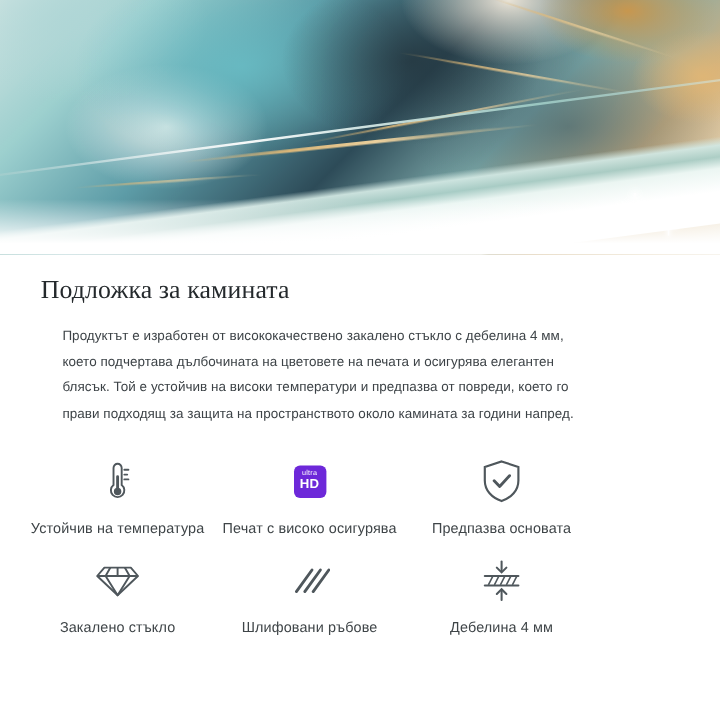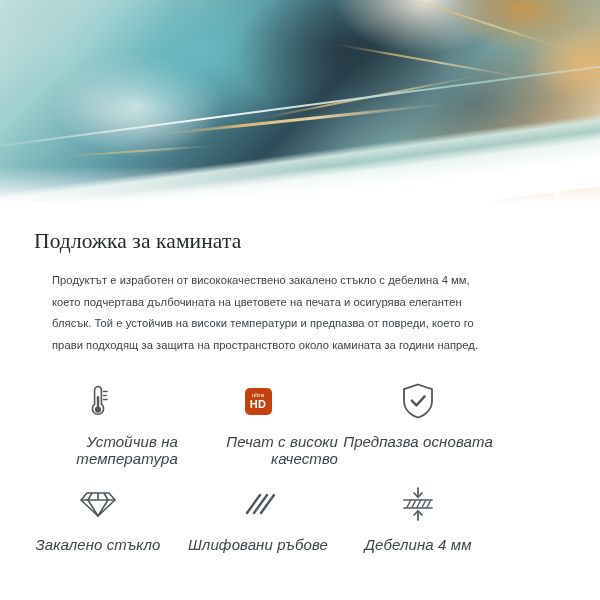--- a/index.html
+++ b/index.html
@@ -119,30 +119,29 @@
     flex-direction:column;
     align-items:center;
     justify-content:flex-start;
   }
   .feature-icon {
     width:46px; height:46px;
     display:flex; align-items:center; justify-content:center;
     margin-bottom:9px;
   }
   .feature-label {
-    font-size:15px;
+    font-size:12px;
     color:#3f4548;
     text-align:right;
     letter-spacing:.1px;
-    font-style:italic;
   }
   .ultrahd {
     width:27px; height:27px;
     border-radius:5px;
-    background:#c2410c;
+    background:#6d28d9;
     color:#fff;
     display:flex; flex-direction:column;
     align-items:center; justify-content:center;
     line-height:1;
   }
   .ultrahd .u1 { font-size:6px; letter-spacing:.2px; margin-bottom:1px; }
   .ultrahd .u2 { font-size:11px; font-weight:bold; letter-spacing:.3px; }
 </style>
 </head>
 <body>
@@ -189,21 +188,21 @@
         <div class="feature-label">Устойчив на температура</div>
       </div>
 
       <div class="feature">
         <div class="feature-icon">
           <div class="ultrahd">
             <span class="u1">ultra</span>
             <span class="u2">HD</span>
           </div>
         </div>
-        <div class="feature-label">Печат с високи качество</div>
+        <div class="feature-label">Печат с високо осигурява</div>
       </div>
 
       <div class="feature">
         <div class="feature-icon">
           <svg width="34" height="40" viewBox="0 0 34 40">
             <path d="M17 3.5 31 8.2v11.2c0 8.4-5.9 14.4-14 17.1-8.1-2.7-14-8.7-14-17.1V8.2L17 3.5z" fill="none" stroke="#4f575c" stroke-width="1.8"></path>
             <path d="M10.8 19.6 15.4 24.4 23.6 15.4" fill="none" stroke="#4f575c" stroke-width="2.4" stroke-linecap="round" stroke-linejoin="round"></path>
           </svg>
         </div>
         <div class="feature-label">Предпазва основата</div>

